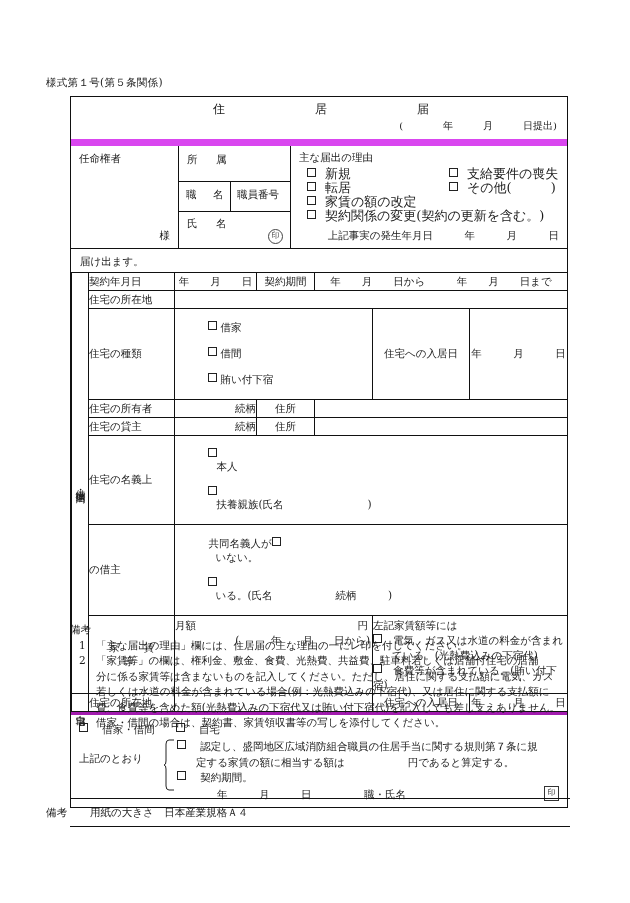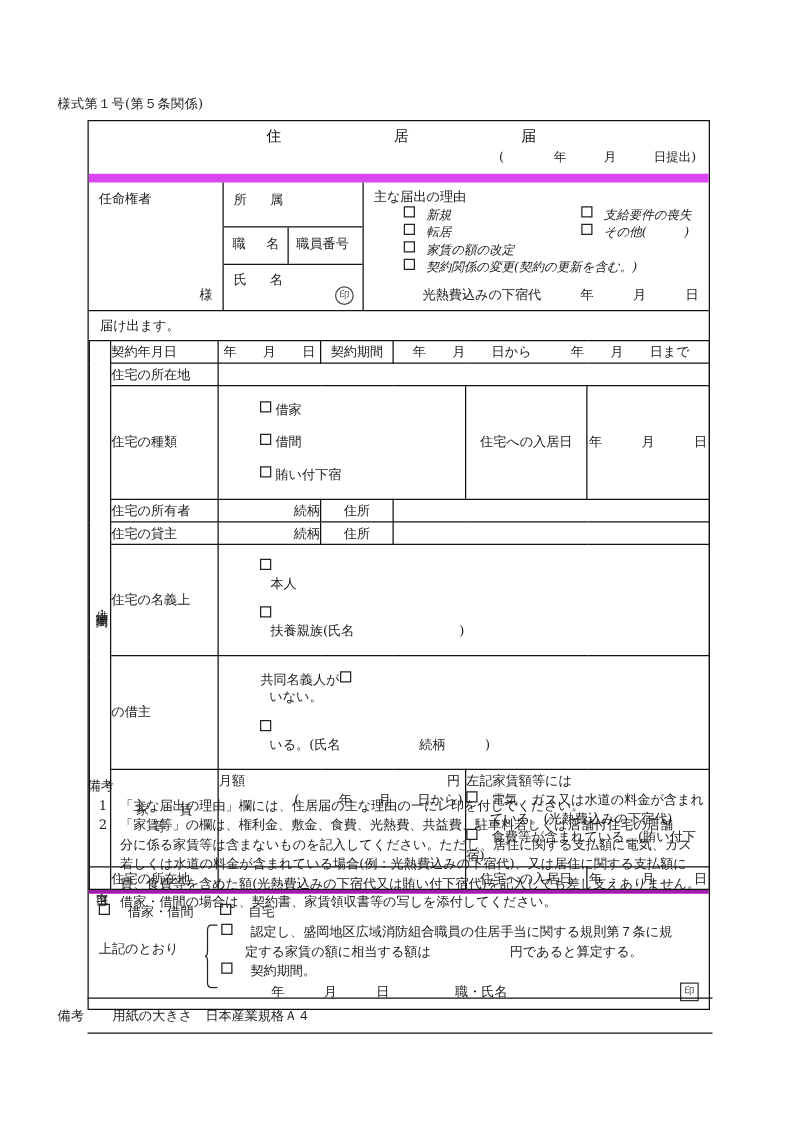--- a/index.html
+++ b/index.html
@@ -33,21 +33,21 @@
   .r-shoku .c1{width:52px;border-right:1px solid #111;box-sizing:border-box;position:relative;}
   .r-shoku .c2{flex:1;position:relative;}
   .r-shoku .lbl{position:absolute;left:7px;top:6px;font-size:10.5px;letter-spacing:3px;}
   .r-shoku .c2 .lbl{letter-spacing:0;left:6px;}
   .r-name{height:36px;position:relative;}
   .r-name .lbl{position:absolute;left:8px;top:5px;font-size:10.5px;letter-spacing:4px;}
   .seal-circle{position:absolute;right:7px;bottom:4px;width:13px;height:13px;border:1px solid #444;border-radius:50%;
     font-size:8px;line-height:12px;text-align:center;color:#444;}
   .t-reason{flex:1;position:relative;}
   .reason-title{position:absolute;left:8px;top:5px;font-size:10.5px;}
-  .reason-list{position:absolute;left:32px;top:19px;font-size:10px;font-style:italic;}
+  .reason-list{position:absolute;left:16px;top:19px;font-size:13px;}
   .rrow{display:flex;align-items:flex-start;height:14px;}
   .rleft{width:142px;}
   .cb{display:inline-block;width:7px;height:7px;border:1px solid #222;margin-right:9px;position:relative;top:-1px;}
   .fact-line{position:absolute;right:8px;bottom:5px;font-size:10.5px;white-space:pre;}
 
   
   .stmt{padding:5px 9px 3px 9px;font-size:10.5px;line-height:15px;border-top:1px solid #111;}
   .stmt p{margin:0;}
   .stmt .l1{text-indent:10px;}
 
@@ -136,21 +136,21 @@
             <span class="rleft"><span class="cb"></span><span>転居</span></span>
             <span><span class="cb"></span><span>その他(　　　)</span></span>
           </div>
           <div class="rrow">
             <span class="rleft"><span class="cb"></span><span>家賃の額の改定</span></span>
           </div>
           <div class="rrow">
             <span><span class="cb"></span><span>契約関係の変更(契約の更新を含む。)</span></span>
           </div>
         </div>
-        <div class="fact-line">光熱費込みの下宿代　　　年　　　月　　　日</div>
+        <div class="fact-line">上記事実の発生年月日　　　年　　　月　　　日</div>
       </div>
     </div>
 
     <div class="stmt">
       <p>届け出ます。</p>
     </div>
 
     <table class="maintbl">
       <colgroup>
         <col style="width:17px">

